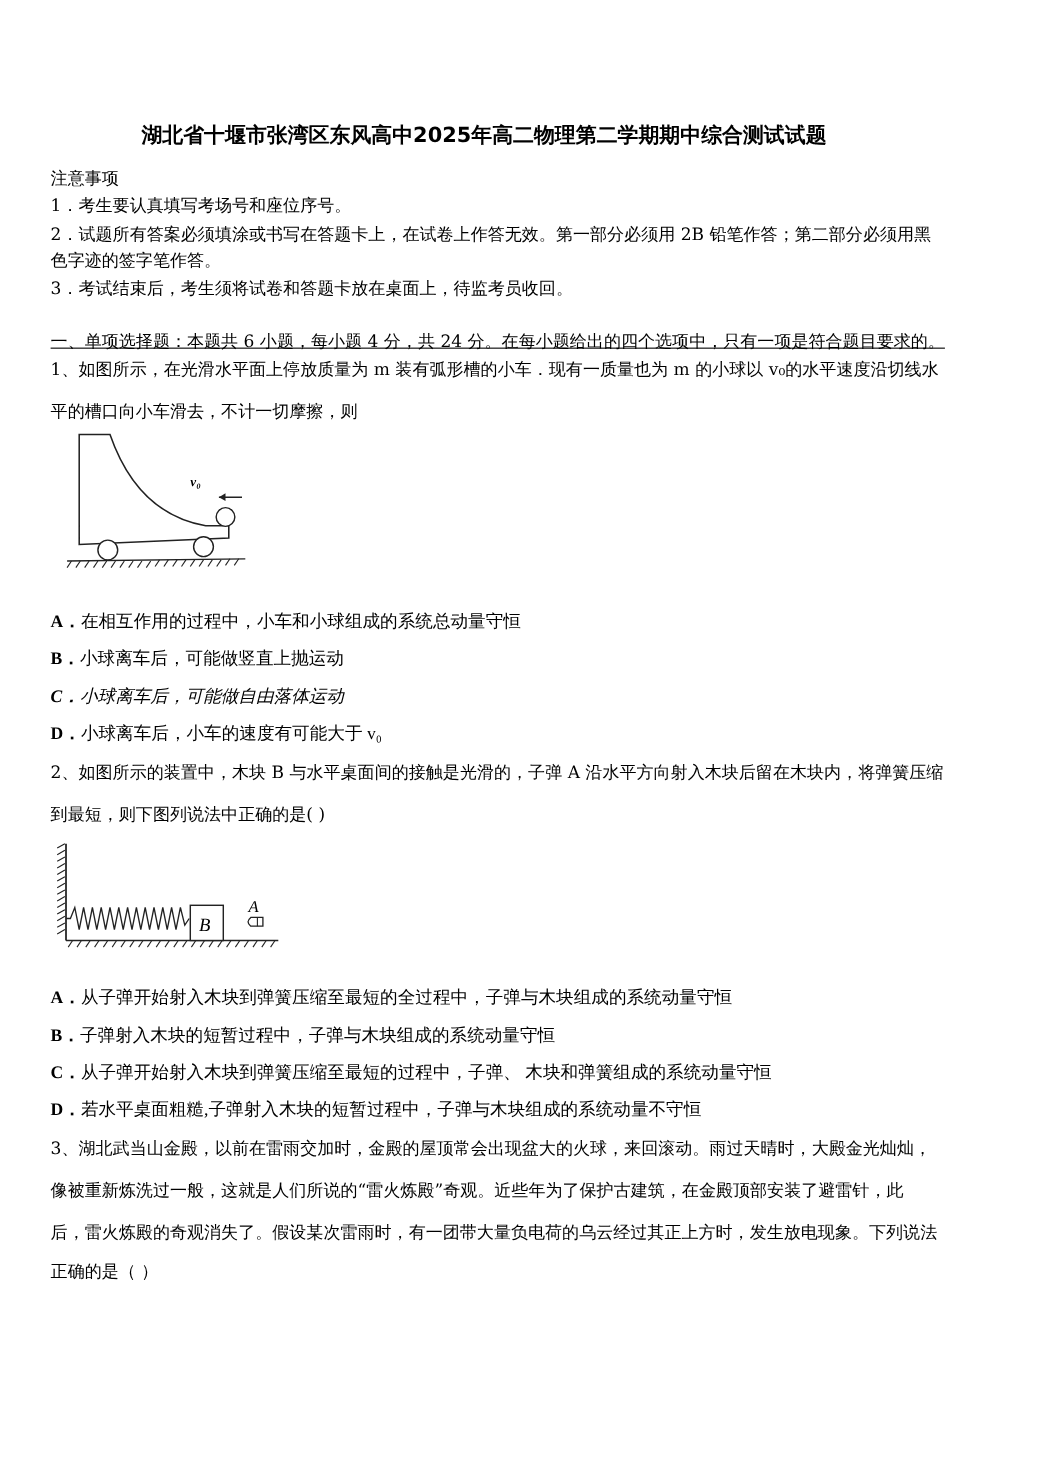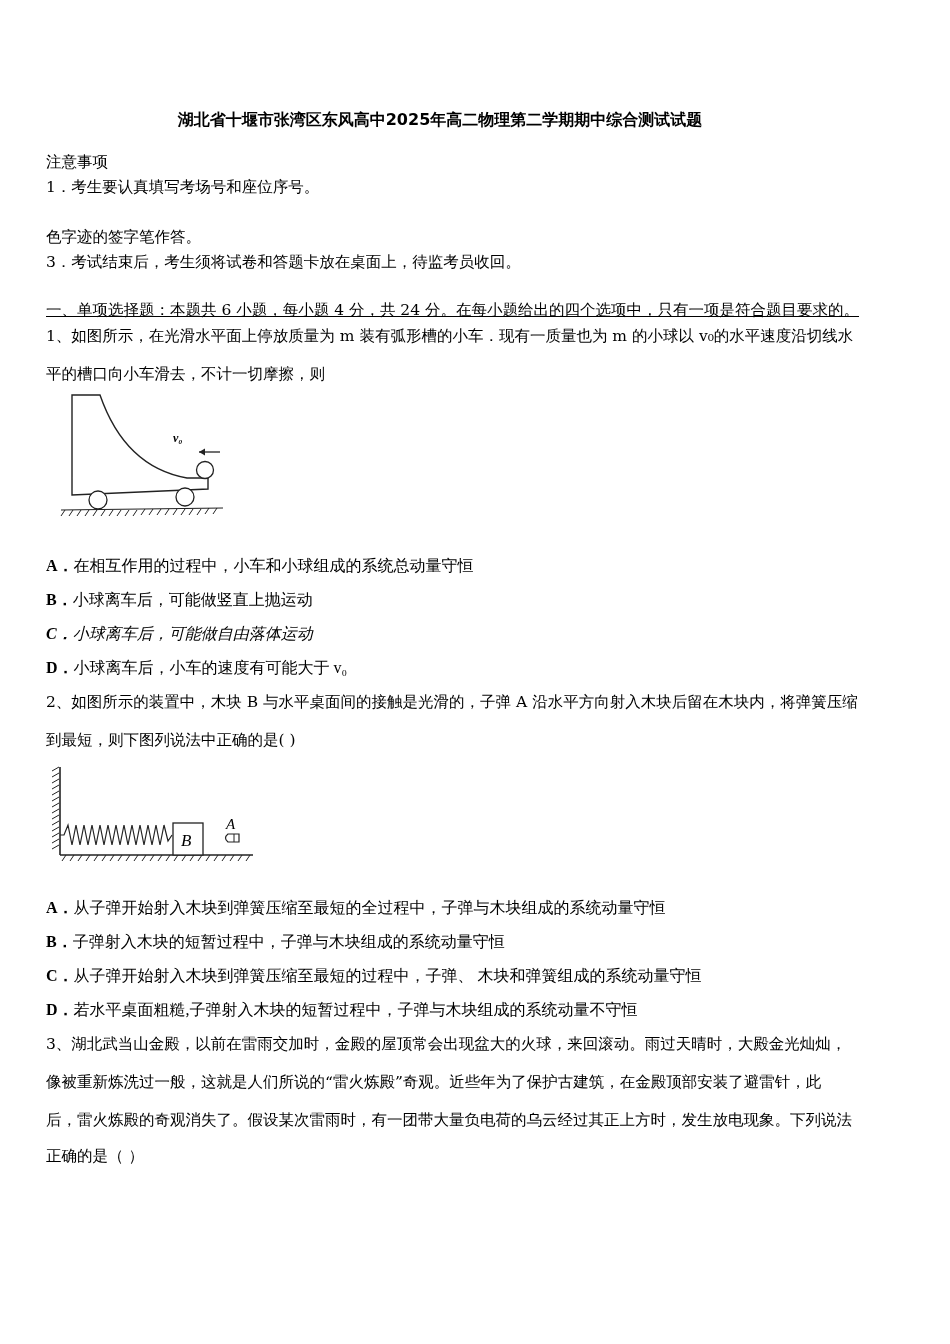--- a/index.html
+++ b/index.html
@@ -1,39 +1,40 @@
 <!DOCTYPE html>
 <html><head>
 <meta charset="utf-8">
 <style>
   html, body { margin: 0; padding: 0; background: #ffffff; }
   body { width: 950px; height: 1344px; position: relative; overflow: hidden; color: #000; }
   .page { position: absolute; left: 0; top: 0; width: 950px; height: 1344px; }
   .title {
     position: absolute; left: 0; top: 110px; width: 880px; text-align: center;
-    font-family: "DejaVu Sans", sans-serif; font-weight: bold; font-size: 16px; letter-spacing: 0px;
+    font-family: "DejaVu Sans", sans-serif; font-weight: bold; font-size: 19px; letter-spacing: 0px;
   }
   .line {
     position: absolute; left: 46px; white-space: nowrap;
     font-family: "DejaVu Serif", serif; font-size: 15.5px; line-height: 20px;
   }
   .opt { font-family: "Liberation Serif", serif; font-size: 16px; }
   .opt .key { font-weight: bold; }
   .fig { position: absolute; }
   svg text { font-family: "Liberation Serif", serif; }
 </style>
 </head>
 <body>
 
 <div class="page">
 
   <div class="title">湖北省十堰市张湾区东风高中2025年高二物理第二学期期中综合测试试题</div>
 
   <div class="line" style="top:152px;">注意事项</div>
   <div class="line" style="top:177px;">1．考生要认真填写考场号和座位序号。</div>
+  <div class="line" style="top:203px;">2．试题所有答案必须填涂或书写在答题卡上，在试卷上作答无效。第一部分必须用 2B 铅笔作答；第二部分必须用黑</div>
   <div class="line" style="top:227px;">色字迹的签字笔作答。</div>
   <div class="line" style="top:252px;">3．考试结束后，考生须将试卷和答题卡放在桌面上，待监考员收回。</div>
 
   <div class="line" style="top:300px;text-decoration:underline;">一、单项选择题：本题共 6 小题，每小题 4 分，共 24 分。在每小题给出的四个选项中，只有一项是符合题目要求的。</div>
 
   <div class="line" style="top:326px;">1、如图所示，在光滑水平面上停放质量为 m 装有弧形槽的小车．现有一质量也为 m 的小球以 v₀的水平速度沿切线水</div>
   <div class="line" style="top:364px;">平的槽口向小车滑去，不计一切摩擦，则</div>
 
   <div class="fig" style="left:55px; top:392px; width:180px; height:128px;">
     <svg width="180" height="128" viewBox="0 0 180 128">

